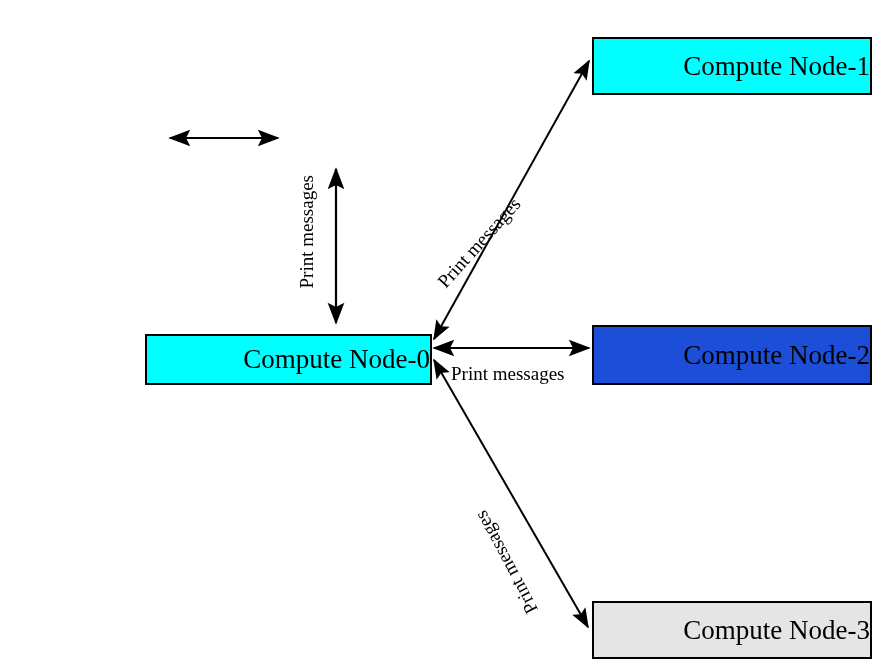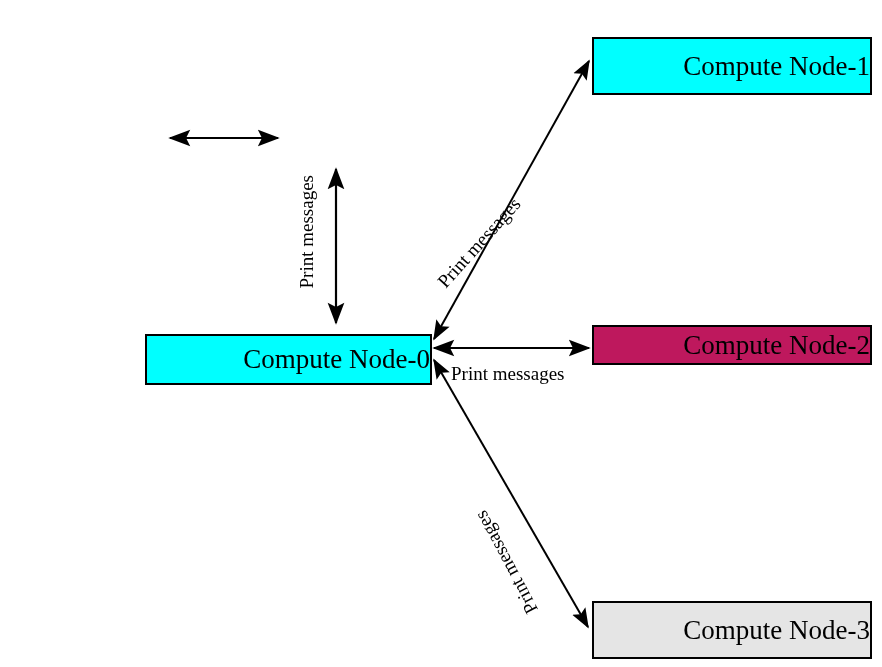--- a/index.html
+++ b/index.html
@@ -26,21 +26,21 @@
     font-family: "Liberation Serif", "DejaVu Serif", serif;
     font-size: 27px;
     line-height: 1;
     white-space: nowrap;
     user-select: none;
   }
   #box-cortex   { left: 28px;  top: 112px; width: 140px; height: 55px; background: #62C9A0; }
   #box-host     { left: 280px; top: 112px; width: 112px; height: 55px; background: #FFFF00; }
   #box-node0    { left: 145px; top: 325px; width: 287px; height: 51px; background: #00FFFF; margin-top: 9px; }
   #box-node1    { left: 592px; top: 37px;  width: 280px; height: 58px; background: #00FFFF; }
-  #box-node2    { left: 592px; top: 325px; width: 280px; height: 40px; background: #be185d; }
+  #box-node2    { left: 592px; top: 325px; width: 280px; height: 60px; background: #1d4ed8; }
   #box-node3    { left: 592px; top: 601px; width: 280px; height: 58px; background: #e5e5e5; }
 
   #edge-layer {
     position: absolute;
     left: 0;
     top: 0;
     width: 882px;
     height: 667px;
     pointer-events: none;
   }

